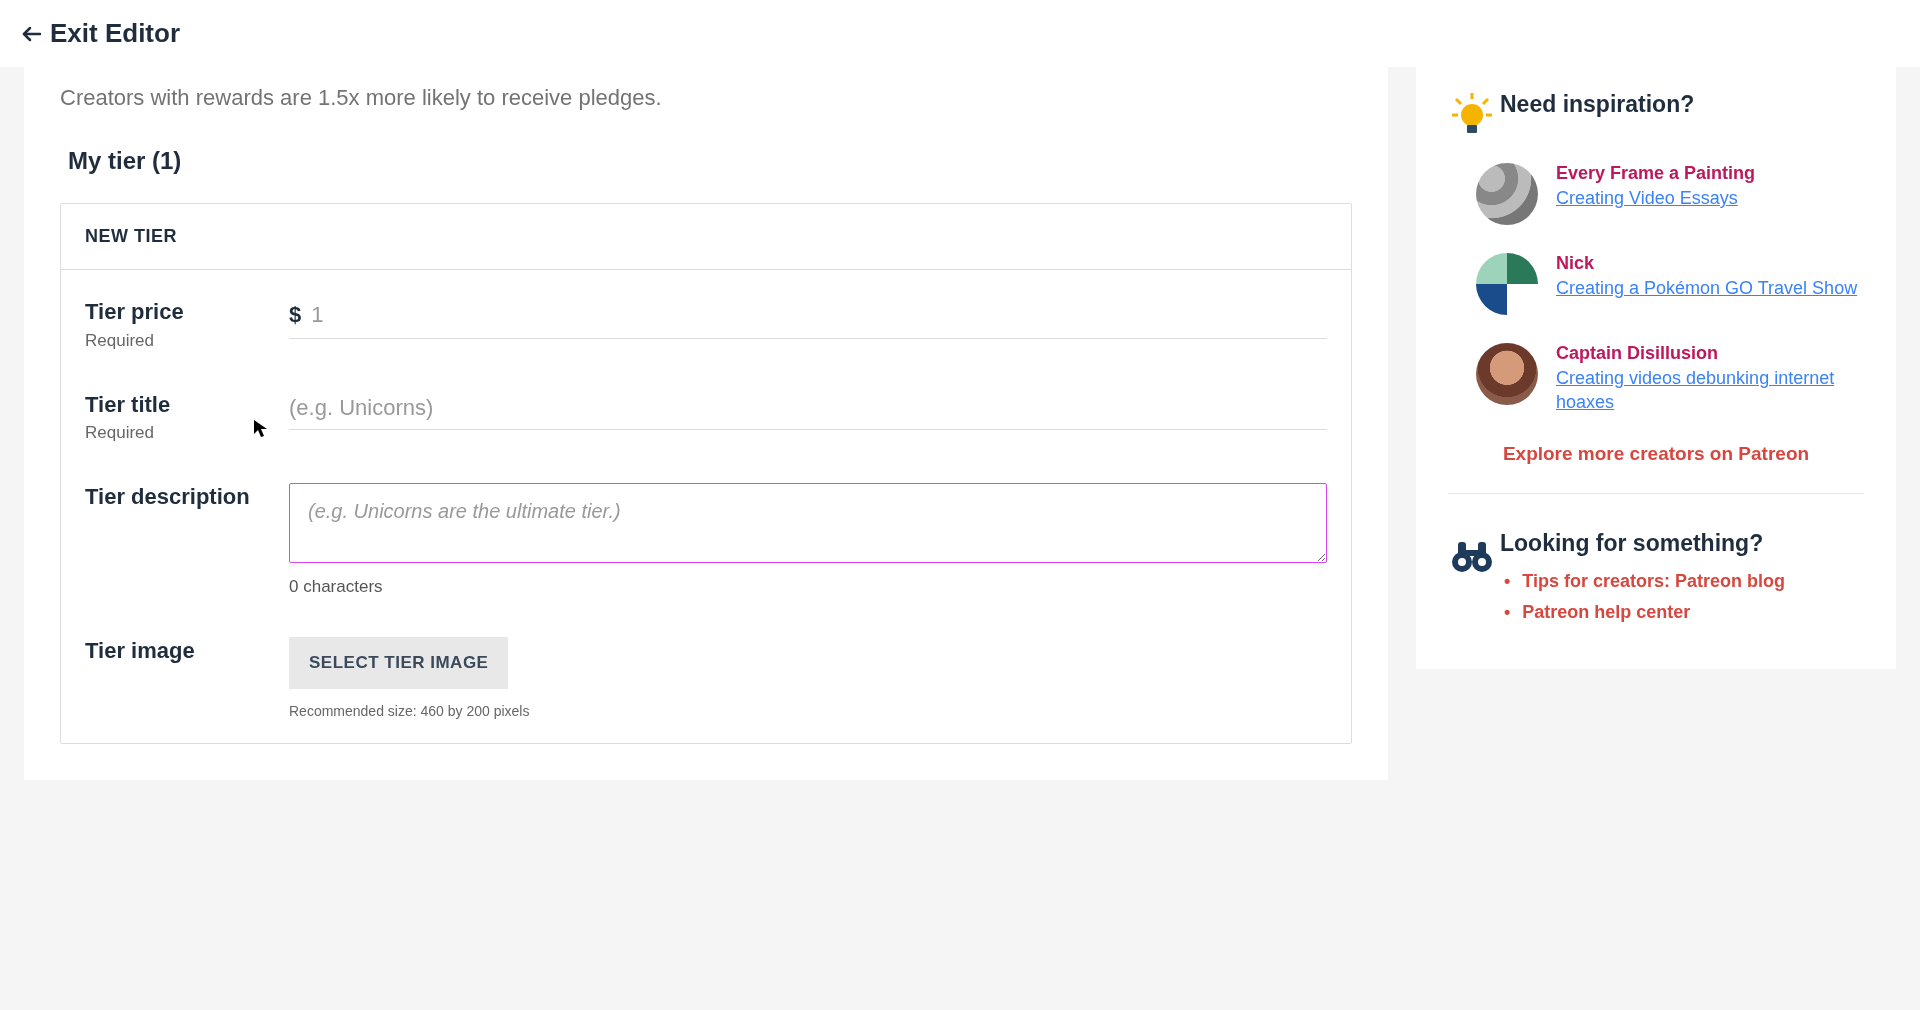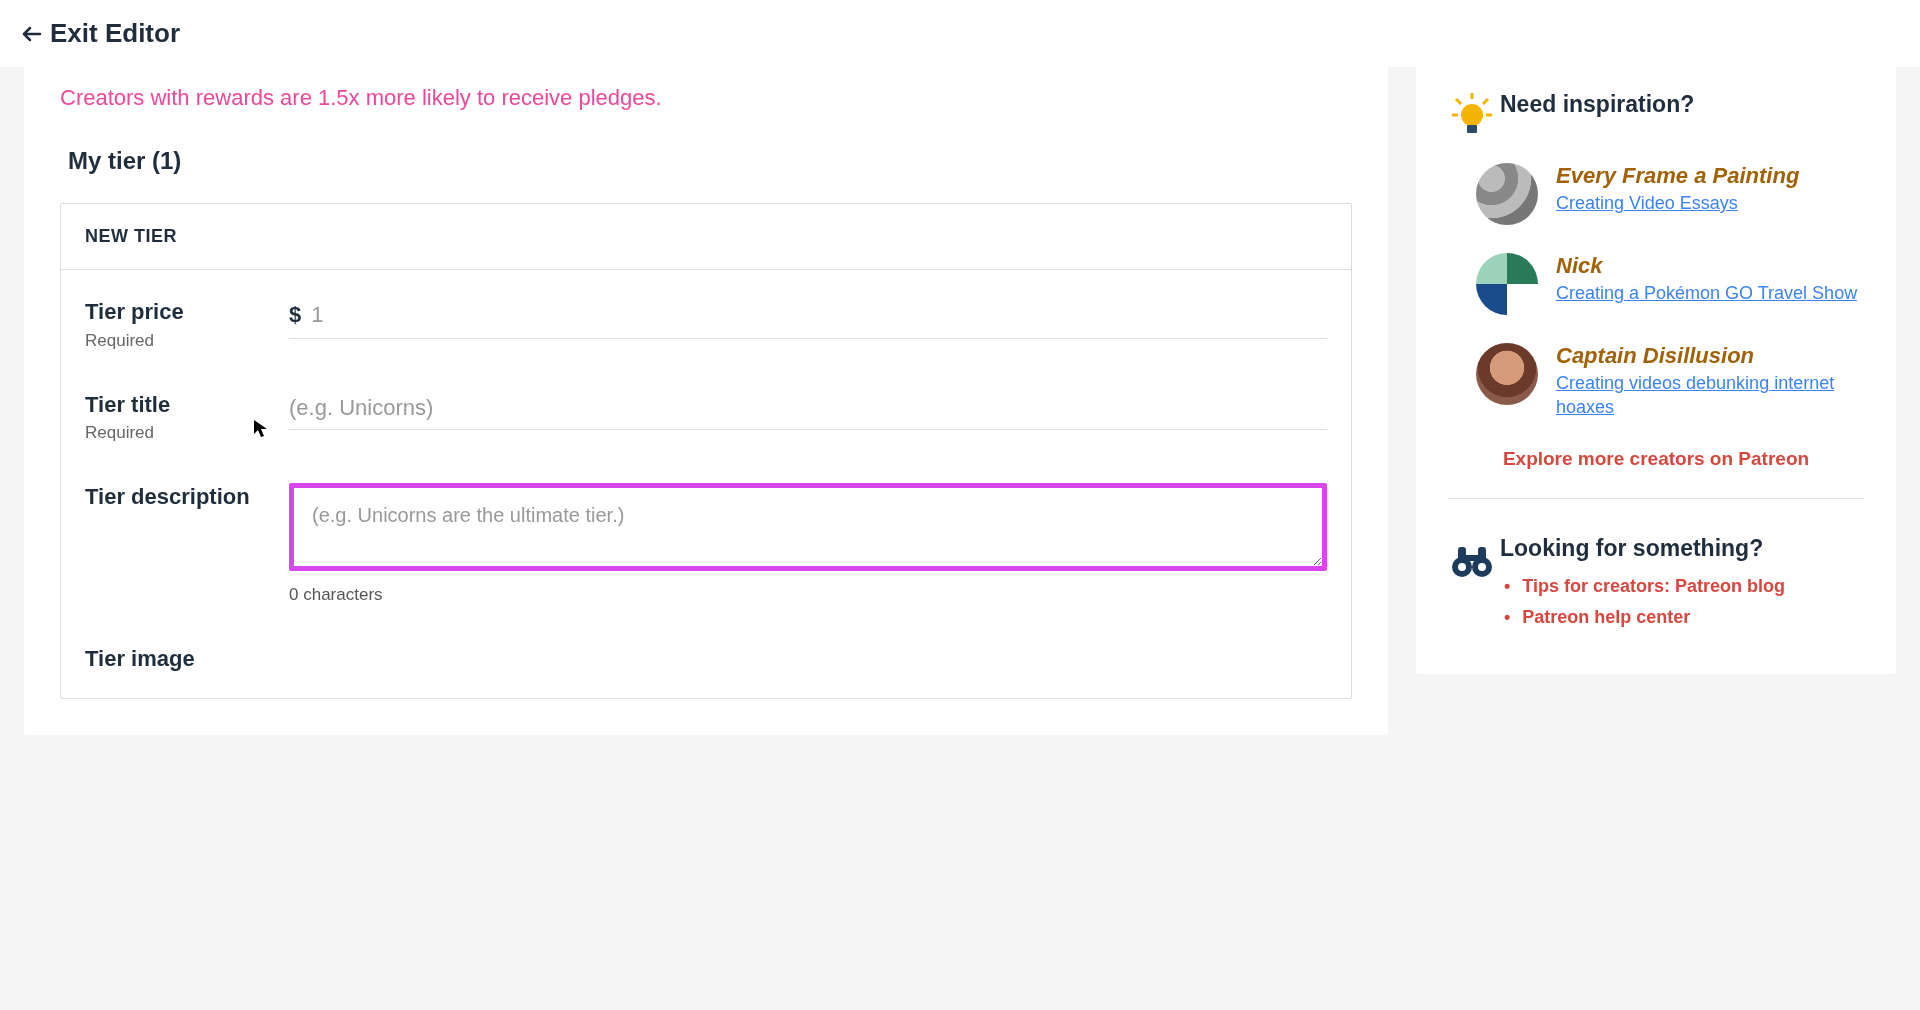--- a/index.html
+++ b/index.html
@@ -36,21 +36,21 @@
   align-items: flex-start;
 }
 .main {
   flex: 1;
   background: #fff;
   border-radius: 2px;
   padding: 0 36px 36px 36px;
 }
 .subtitle {
   font-size: 22px;
-  color: #ec4899;
+  color: #737373;
   padding: 18px 0 36px 0;
 }
 .tiers-heading {
   font-size: 24px;
   font-weight: 800;
   color: #1f2d3d;
   margin-bottom: 28px;
   padding-left: 8px;
 }
 .tier-card {
@@ -113,28 +113,29 @@
   background: transparent;
 }
 .underline-input::placeholder { color: #999; }
 .title-wrap {
   border-bottom: 1px solid #ddd;
   padding-bottom: 4px;
 }
 .desc-textarea {
   width: 100%;
   min-height: 70px;
-  border: 5px solid #d946ef;
+  border: 1px solid #d946ef;
   border-radius: 2px;
   padding: 16px 18px;
   font-size: 20px;
   font-family: inherit;
   color: #333;
   resize: vertical;
   outline: none;
+  font-style: italic;
 }
 .desc-textarea::placeholder { color: #999; }
 .char-count {
   font-size: 17px;
   color: #555;
   margin-top: 10px;
 }
 .select-image-btn {
   display: inline-block;
   background: #e8e8e8;
@@ -196,24 +197,23 @@
   width: 62px;
   height: 62px;
   border-radius: 50%;
   flex-shrink: 0;
   background: #ccc;
 }
 .avatar.a1 { background: radial-gradient(circle at 25% 25%, #bbb 20%, #888 21% 40%, #bbb 41% 60%, #777 61%); }
 .avatar.a2 { background: conic-gradient(#2a7a5a 0 25%, #fff 25% 50%, #1a4b8a 50% 75%, #9ed3bb 75% 100%); }
 .avatar.a3 { background: radial-gradient(circle at 50% 40%, #d49a7a 0 35%, #6b3a2a 36% 60%, #8a5a4a 61% 100%); }
 .creator-name {
-  font-size: 22px;
-  font-weight: 800;
-  color: #a16207;
-  font-style: italic;
+  font-size: 18px;
+  font-weight: 800;
+  color: #be185d;
 }
 .creator-desc {
   font-size: 18px;
   color: #3b82f6;
   margin-top: 2px;
   line-height: 1.35;
   text-decoration: underline;
 }
 .explore-link {
   display: block;
@@ -300,20 +300,24 @@
           </div>
           <div class="field-input-col">
             <textarea class="desc-textarea" placeholder="(e.g. Unicorns are the ultimate tier.)" style=""></textarea>
             <div class="char-count">0 characters</div>
           </div>
         </div>
 
         <div class="field-row" style="margin-bottom:16px;">
           <div class="field-label-col">
             <div class="field-label">Tier image</div>
+          </div>
+          <div class="field-input-col">
+            <button class="select-image-btn">SELECT TIER IMAGE</button>
+            <div class="image-hint">Recommended size: 460 by 200 pixels</div>
           </div>
         </div>
 
       </div>
     </div>
   </div>
 
   <div class="sidebar">
     <div class="sidebar-block">
       <div class="sb-head">

